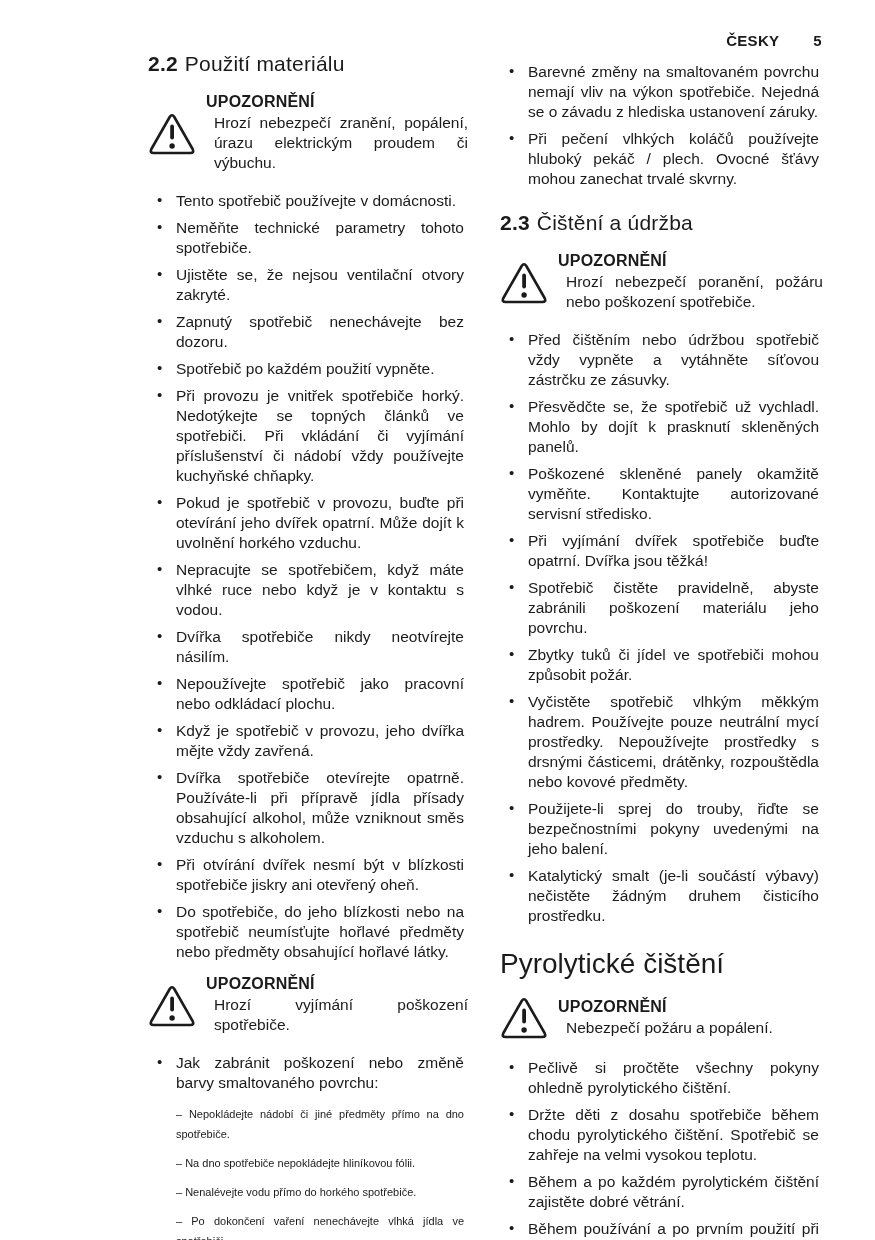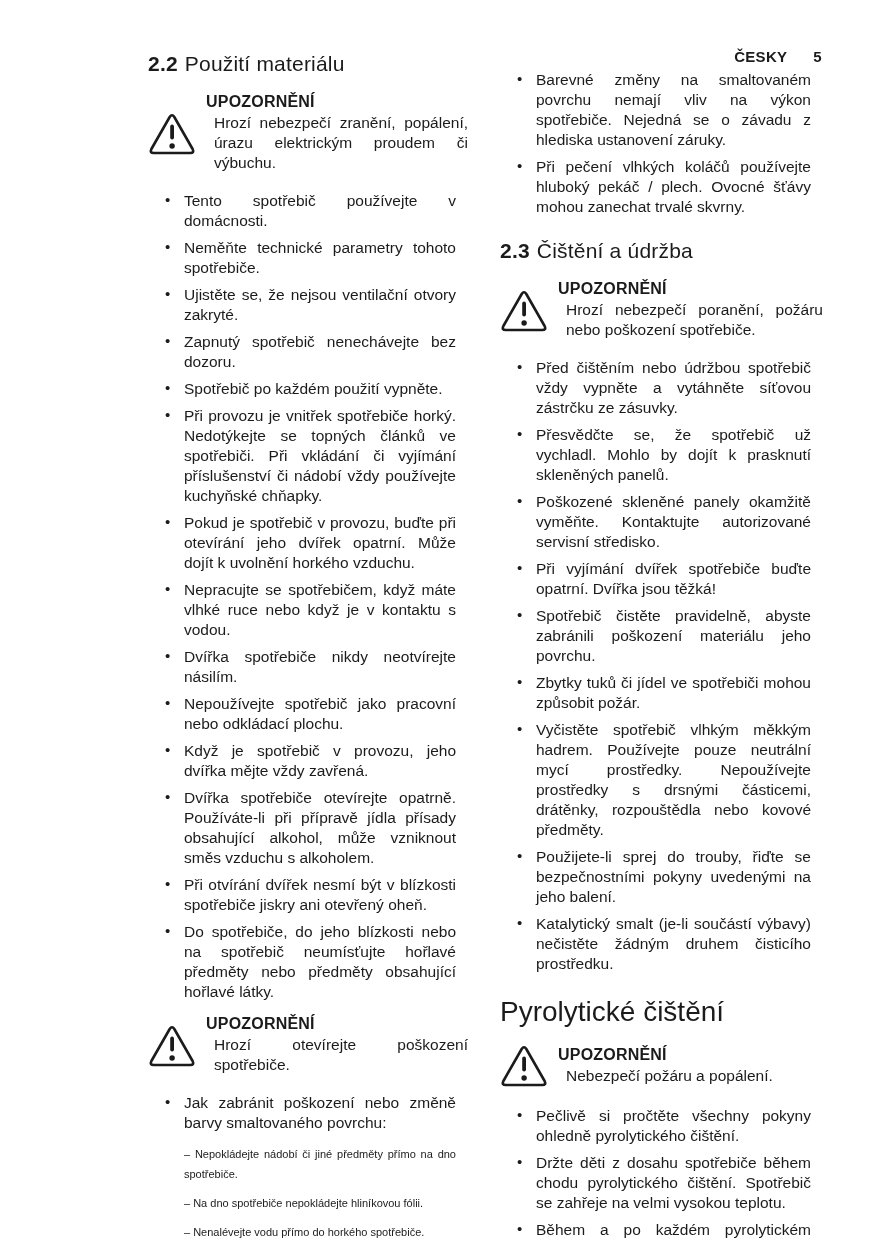--- a/index.html
+++ b/index.html
@@ -8,22 +8,22 @@
     background: #ffffff;
     color: #1b1b1b;
     font-family: "Liberation Sans", "DejaVu Sans", sans-serif;
     position: relative;
     overflow: hidden;
   }
   .page-header {
     position: absolute;
     top: 32px; left: 500px; width: 322px;
     display: flex; justify-content: flex-end; align-items: baseline;
-    gap: 26px;
-    font-weight: bold; font-size: 15px; letter-spacing: 0.3px; margin-top: 16px;
+    gap: 34px;
+    font-weight: bold; font-size: 15px; letter-spacing: 0.3px;
   }
   .col-left  { position: absolute; left: 148px; top: 52px; width: 320px; }
   .col-right { position: absolute; left: 500px; top: 58px; width: 323px; }
 
   h2.section-heading {
     font-size: 21px; font-weight: normal;
     margin: 0 0 16px 0; letter-spacing: 0.2px;
   }
   h2.section-heading .sec-num { font-weight: bold; margin-right: 7px; }
   h3.sub-heading {
@@ -34,21 +34,21 @@
   .warning {
     display: flex; align-items: center;
     margin: 12px 0 18px 0;
   }
   .warn-icon { flex: 0 0 48px; margin-top: 2px; }
   .warn-icon svg { display: block; }
   .warn-body { margin-left: 10px; font-size: 15.5px; line-height: 20px; }
   .warn-title { font-weight: bold; font-size: 16px; margin-bottom: 1px; letter-spacing: 0.2px; }
   .warn-text { text-align: justify; margin-left: 8px; }
 
-  .bullet-list { margin: 12px; }
+  .bullet-list { margin: 4px; }
   .bullet-item {
     position: relative;
     padding-left: 24px;
     margin-bottom: 7px;
     font-size: 15.5px; line-height: 20px;
     text-align: justify;
   }
   .bullet-item::before {
     content: "\2022";
     position: absolute; left: 5px; top: -1px;
@@ -109,21 +109,21 @@
   <div class="warning">
     <span class="warn-icon">
       <svg width="48" height="44" viewBox="0 0 48 44">
         <path d="M21.7 5 Q24 1.5 26.3 5 L44.6 37 Q46.6 41 42.3 41 L5.7 41 Q1.4 41 3.4 37 Z" fill="none" stroke="#1b1b1b" stroke-width="2.6" stroke-linejoin="round"></path>
         <rect x="22.2" y="12.5" width="3.8" height="15" rx="1.9" fill="#1b1b1b"></rect>
         <circle cx="24.1" cy="34" r="2.7" fill="#1b1b1b"></circle>
       </svg>
     </span>
     <div class="warn-body">
       <div class="warn-title">UPOZORNĚNÍ</div>
-      <div class="warn-text">Hrozí otevírejte poškození spotřebiče.</div>
+      <div class="warn-text">Hrozí vyjímání poškození spotřebiče.</div>
     </div>
   </div>
 
   <div class="bullet-list">
     <div class="bullet-item"><span>Jak zabránit poškození nebo změně barvy smaltovaného povrchu:</span></div>
     <div class="spacer-sm"></div>
     <div class="dash-item">– Nepokládejte nádobí či jiné předměty přímo na dno spotřebiče.</div>
     <div class="dash-item">– Na dno spotřebiče nepokládejte hliníkovou fólii.</div>
     <div class="dash-item">– Nenalévejte vodu přímo do horkého spotřebiče.</div>
     <div class="dash-item">– Po dokončení vaření nenechávejte vlhká jídla ve spotřebiči.</div>

